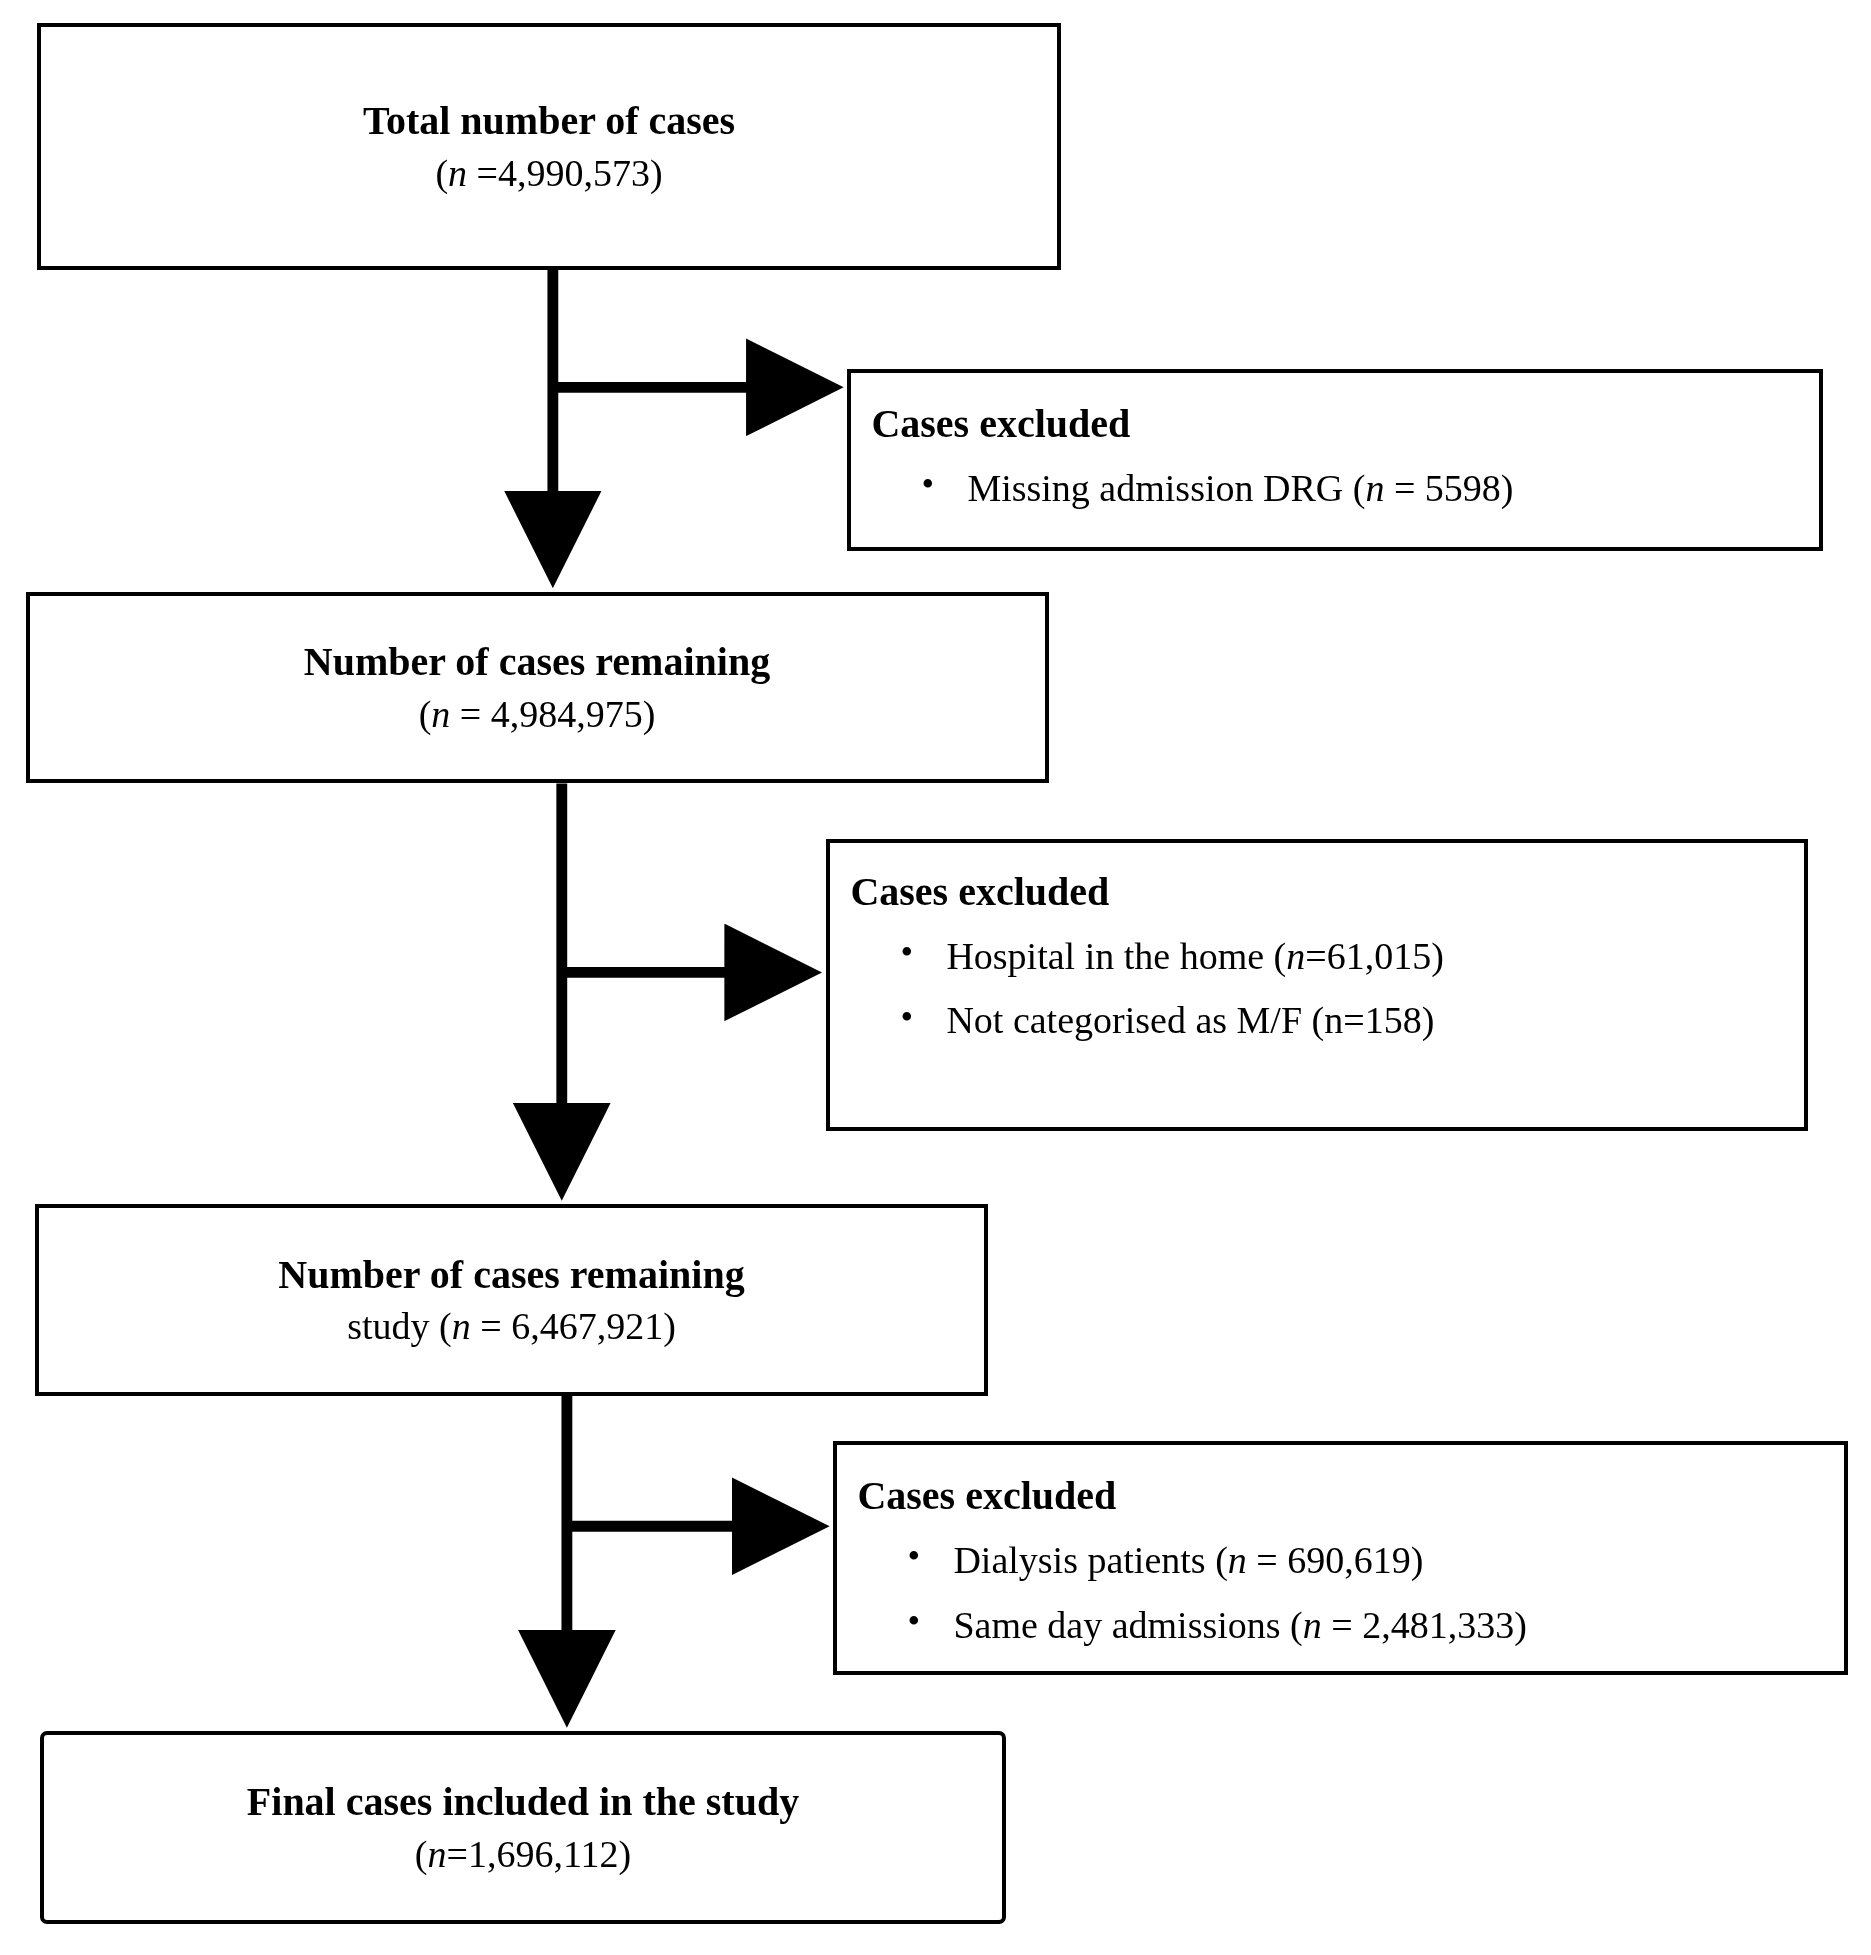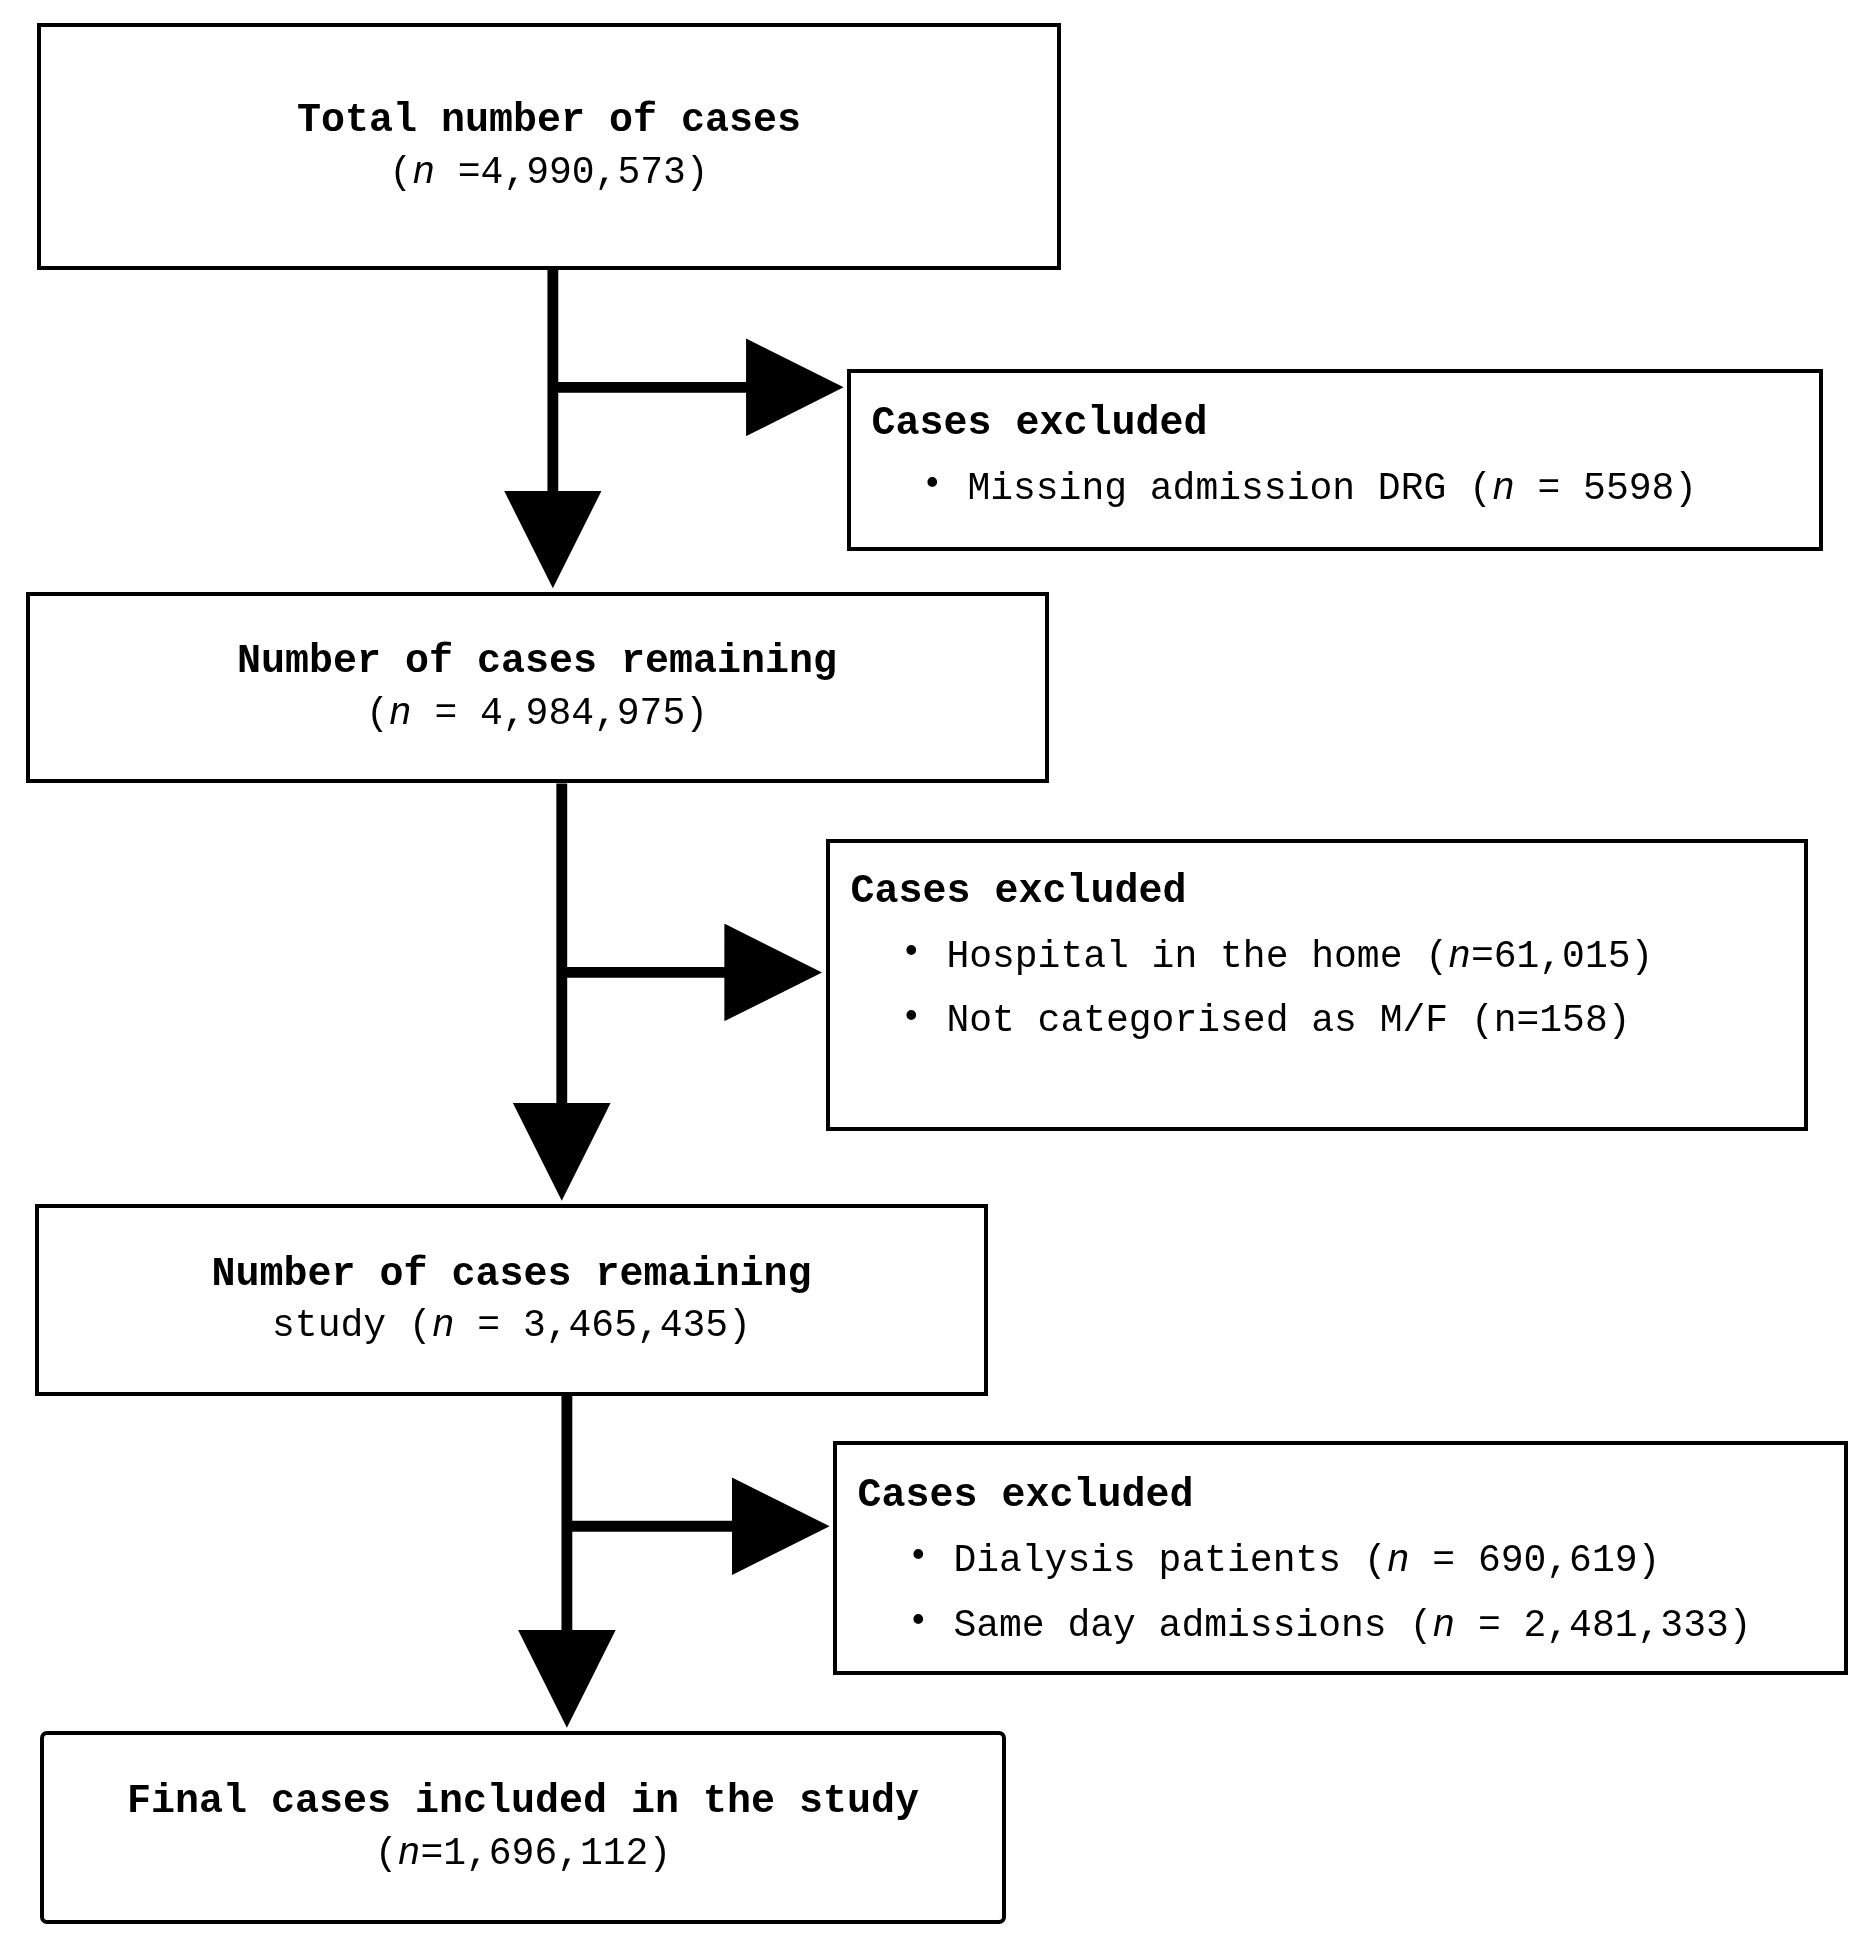--- a/index.html
+++ b/index.html
@@ -1,18 +1,18 @@
 <!DOCTYPE html>
 <html style="font-size:10.2px"><head>
 <meta charset="utf-8">
 <style>
   html,body{margin:0;padding:0;background:#ffffff;}
   body{width:1872px;height:1955px;position:relative;overflow:hidden;
        font-family:"Liberation Serif","DejaVu Serif",serif;color:#000;}
-  #stage{position:absolute;left:0;top:0;width:1736px;height:1955px;font-family:Liberation Mono, monospace;}
+  #stage{position:absolute;left:0;top:0;width:1736px;height:1955px;}
 
   .box{position:absolute;border:4.5px solid #000;background:#fff;box-sizing:border-box;}
 
   .ctr{display:flex;flex-direction:column;align-items:center;justify-content:center;}
   .lead{display:flex;flex-direction:column;align-items:flex-start;justify-content:flex-start;}
 
   .title{font-weight:bold;font-size:40px;line-height:1.18;white-space:nowrap;}
   .subtitle{font-size:38px;line-height:1.18;white-space:nowrap;margin-top:6px;}
   .ital{font-style:italic;}
 
@@ -81,21 +81,21 @@
   <div class="box lead" style="left:826px;top:839px;width:982px;height:292px;padding:25.5px 0 0 20.4px;">
     <div class="exhead">Cases excluded</div>
     <ul class="exlist">
       <li><span>Hospital in the home (</span><span class="ital">n</span><span>=61,015)</span></li>
       <li><span>Not categorised as M/F (n=158)</span><span class="ital"></span><span></span></li>
     </ul>
   </div>
 
   <div class="box ctr" style="left:35px;top:1204px;width:953px;height:192px;">
     <div class="title">Number of cases remaining</div>
-    <div class="subtitle"><span>study (</span><span class="ital">n</span><span> = 3,465,435)</span></div>
+    <div class="subtitle"><span>study (</span><span class="ital">n</span><span> = 6,467,921)</span></div>
   </div>
 
   <div class="box lead" style="left:833px;top:1441px;width:1015px;height:234px;padding:28px 0 0 20.4px;">
     <div class="exhead">Cases excluded</div>
     <ul class="exlist">
       <li><span>Dialysis patients (</span><span class="ital">n</span><span> = 690,619)</span></li>
       <li><span>Same day admissions (</span><span class="ital">n</span><span> = 2,481,333)</span></li>
     </ul>
   </div>
 

